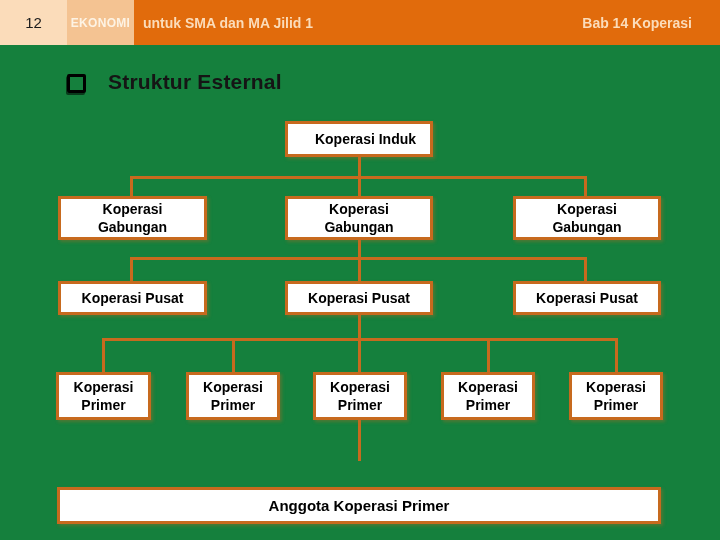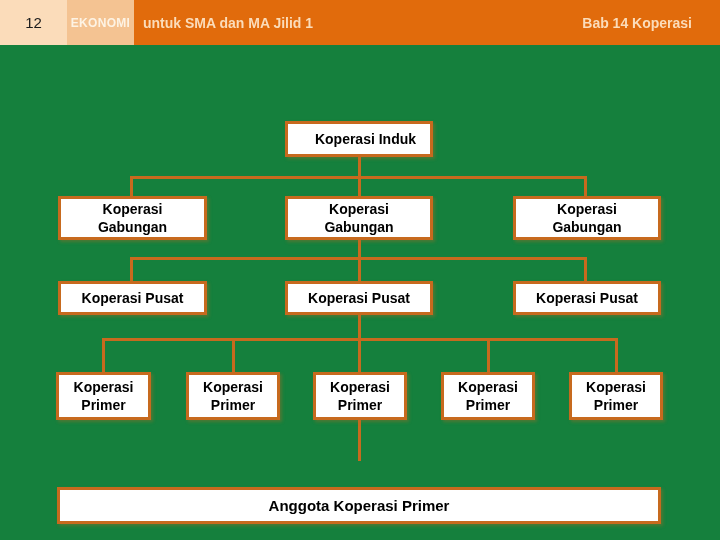--- a/index.html
+++ b/index.html
@@ -35,20 +35,24 @@
 
   <div class="header">
     <div class="hb-num">12</div>
     <div class="hb-subject">EKONOMI</div>
     <div class="hb-main">
       <span>untuk SMA dan MA Jilid 1</span>
       <span>Bab 14 Koperasi</span>
     </div>
   </div>
 
+  <div class="title-row">
+    <span class="bullet"></span>
+    <h1 class="slide-title">Struktur Esternal</h1>
+  </div>
 
   <div>
 
     <div class="conn" style="left:357.5px;top:157px;width:3px;height:39px;"></div>
     <div class="conn" style="left:129.5px;top:176px;width:457px;height:3px;"></div>
     <div class="conn" style="left:129.5px;top:176px;width:3px;height:20px;"></div>
     <div class="conn" style="left:583.5px;top:176px;width:3px;height:20px;"></div>
 
     <div class="conn" style="left:357.5px;top:240px;width:3px;height:41px;"></div>
     <div class="conn" style="left:129.5px;top:257px;width:457px;height:3px;"></div>

